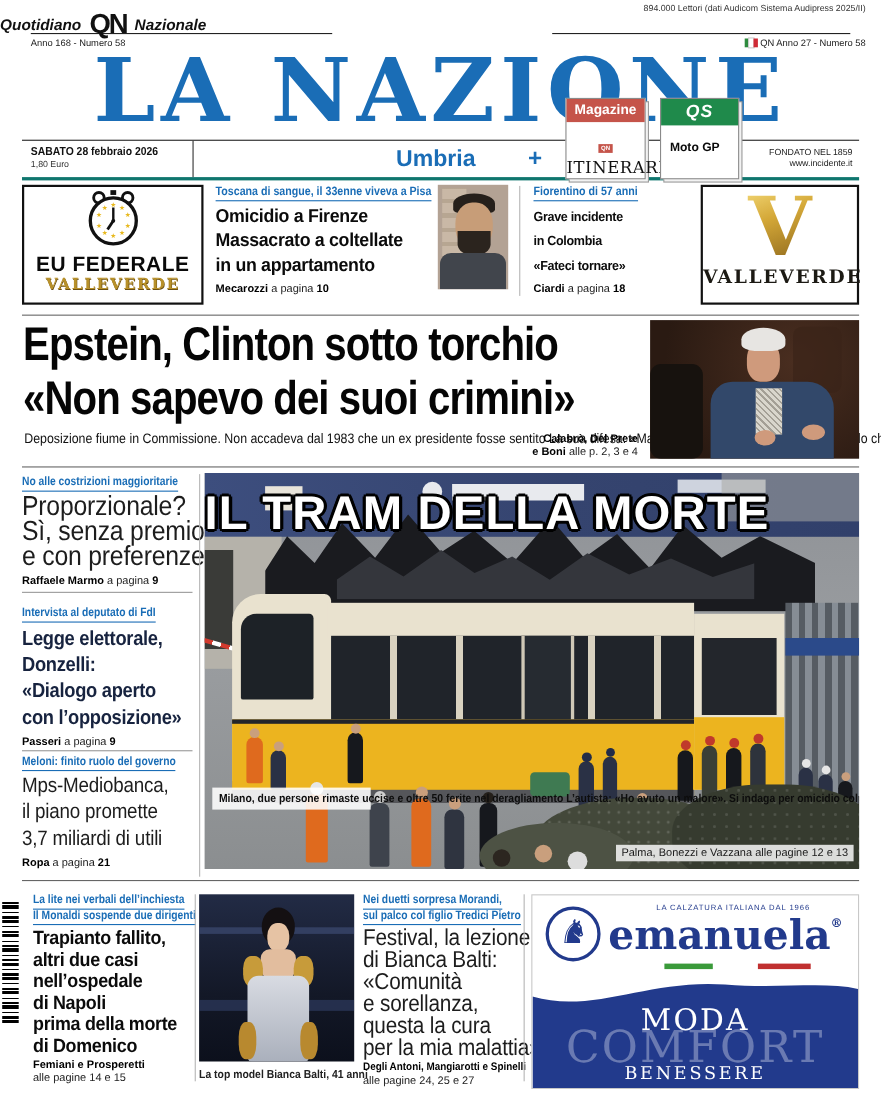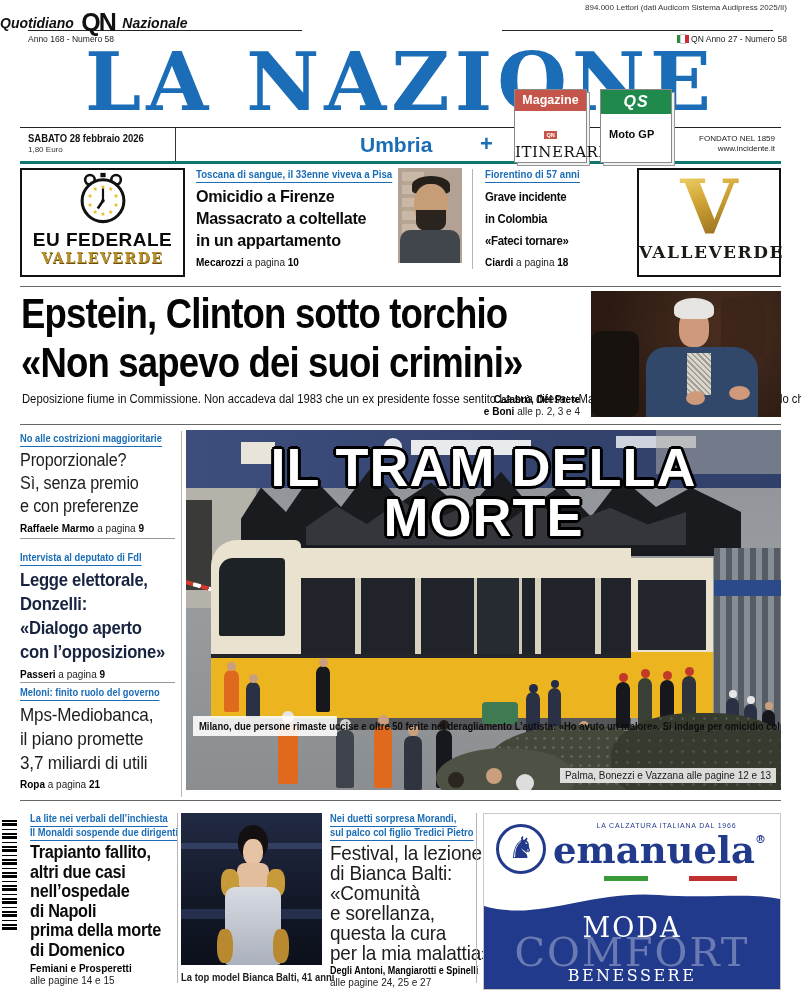--- a/index.html
+++ b/index.html
@@ -175,21 +175,21 @@
     <div style="left:83px;top:7px;width:40px;height:21px;background:#e7e5e2;border-radius:50% 50% 30% 30%"></div>
     <div style="left:95px;top:100px;width:19px;height:14px;background:#cf9a7c;border-radius:50%"></div>
     <div style="left:138px;top:95px;width:21px;height:14px;background:#cf9a7c;border-radius:50%"></div>
   </div>
 
   <div class="abs hr" style="left:20px;top:424px;width:761px"></div>
 
   <div class="abs kick" style="left:20px;top:432px">
     <span class="cond sx85"><span class="ku">No alle costrizioni maggioritarie</span></span>
   </div>
-  <div class="abs reg" style="left:20px;top:449px;font-size:18px;line-height:23px">
+  <div class="abs reg" style="left:20px;top:449px;font-size:25px;line-height:23px">
     <span class="cond sx90">
       <span class="ln">Proporzionale?</span>
       <span class="ln">Sì, senza premio</span>
       <span class="ln">e con preferenze</span>
     </span>
   </div>
   <div class="abs byl" style="left:20px;top:523px">
     <span class="b">Raffaele Marmo</span><span> a pagina </span><span class="b">9</span>
   </div>
   <div class="abs hr" style="left:20px;top:538px;width:155px;background:#999"></div>
@@ -297,21 +297,21 @@
       <div class="hd" style="left:579px;top:272px;width:8px;height:8px;background:#c99f7d"></div>
 
     <div style="left:300px;top:295px;width:185px;height:80px;background:#43483a;border-radius:50%;background-image:radial-gradient(rgba(255,255,255,.16) 1px,transparent 1.6px);background-size:9px 9px"></div>
     <div style="left:425px;top:283px;width:185px;height:95px;background:#363b2f;border-radius:45%;background-image:radial-gradient(rgba(255,255,255,.12) 1px,transparent 1.6px);background-size:11px 11px"></div>
     <div style="left:250px;top:318px;width:140px;height:60px;background:#4d5244;border-radius:50%"></div>
 
     <div class="hd" style="left:300px;top:338px;width:16px;height:16px;background:#c99f7d"></div>
     <div class="hd" style="left:330px;top:344px;width:18px;height:18px;background:#ddd"></div>
     <div class="hd" style="left:262px;top:342px;width:16px;height:16px;background:#2c2620"></div>
 
-    <div class="tram-title" style="left:0;width:595px;top:12px;text-align:center;font-size:54px;line-height:50px">IL TRAM DELLA MORTE</div>
+    <div class="tram-title" style="left:0;width:595px;top:12px;text-align:left;font-size:43px;line-height:50px">IL TRAM DELLA MORTE</div>
 
     <div style="left:7px;top:286px;width:132px;background:rgba(255,255,255,.88);padding:4px 6px;font-size:10.5px;font-weight:bold;line-height:12px;color:#0d0d0d">
       <span class="cond sx90">
         <span class="ln">Milano, due persone</span>
         <span class="ln">rimaste uccise e oltre 50</span>
         <span class="ln">ferite nel deragliamento</span>
         <span class="ln">L’autista: «Ho avuto</span>
         <span class="ln">un malore». Si indaga</span>
         <span class="ln">per omicidio colposo</span>
       </span>

